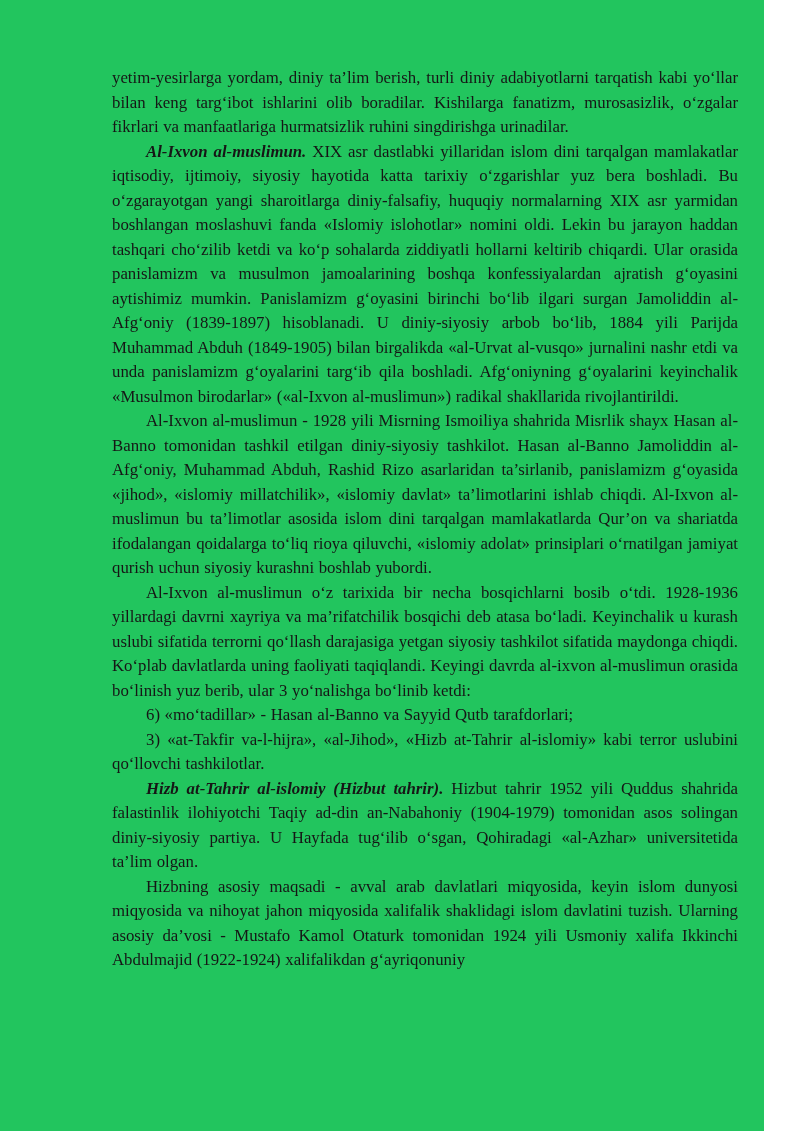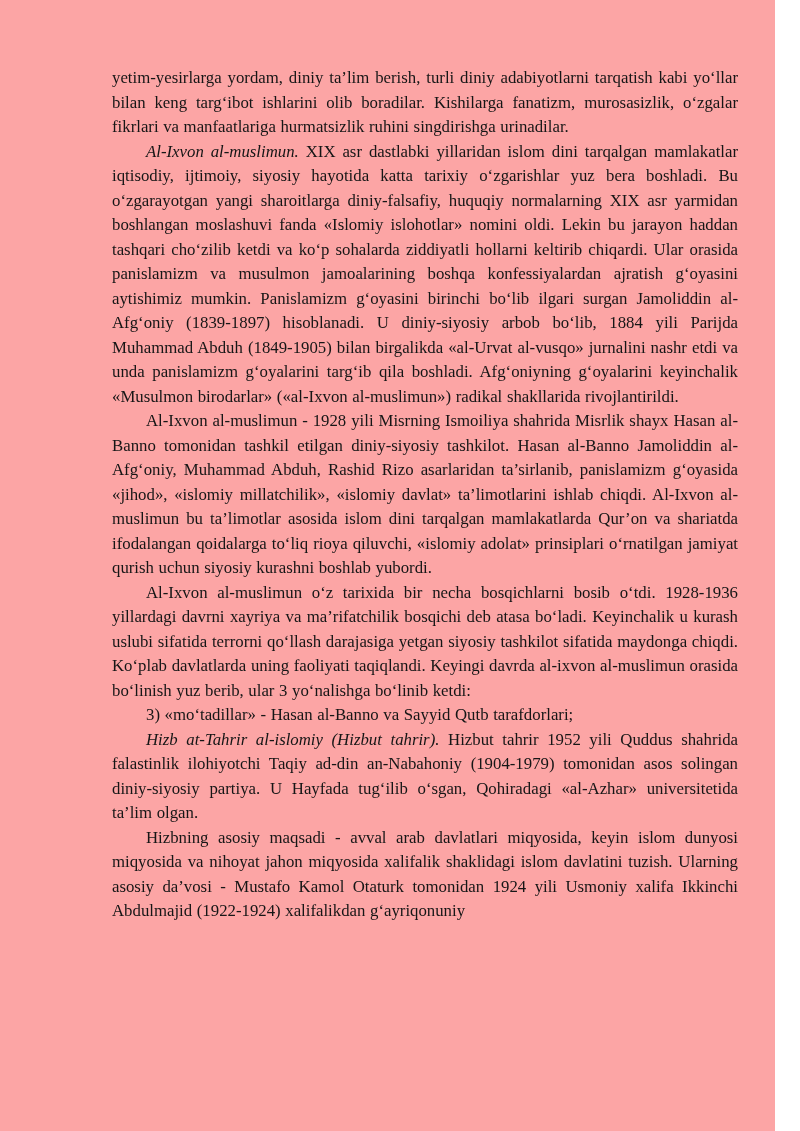--- a/index.html
+++ b/index.html
@@ -4,23 +4,22 @@
 <style>
   html, body {
     margin: 0;
     padding: 0;
     background: #ffffff;
   }
   .page {
     position: relative;
     width: 764px;
     height: 1131px;
-    background: #fca5a5;
+    background: #22c55e;
     overflow: hidden;
-    padding-left: 11px;
   }
   .text-column {
     position: absolute;
     left: 112px;
     top: 66px;
     width: 626px;
     font-family: "Liberation Serif", "DejaVu Serif", serif;
     font-size: 16.8px;
     line-height: 24.5px;
     color: #161616;
@@ -28,40 +27,41 @@
     word-spacing: 0.4px;
   }
   .para {
     margin: 0;
     padding: 0;
   }
   .indent {
     text-indent: 34px;
   }
   .lead {
-    font-weight: normal;
+    font-weight: bold;
     font-style: italic;
   }
 </style>
 </head>
 <body>
 
 <div class="page">
   <div class="text-column">
 
     <p class="para">yetim-yesirlarga yordam, diniy ta’lim berish, turli diniy adabiyotlarni tarqatish kabi yo‘llar bilan keng targ‘ibot ishlarini olib boradilar. Kishilarga fanatizm, murosasizlik, o‘zgalar fikrlari va manfaatlariga hurmatsizlik ruhini singdirishga urinadilar.</p>
 
     <p class="para indent"><span class="lead">Al-Ixvon al-muslimun.</span><span> XIX asr dastlabki yillaridan islom dini tarqalgan mamlakatlar iqtisodiy, ijtimoiy, siyosiy hayotida katta tarixiy o‘zgarishlar yuz bera boshladi. Bu o‘zgarayotgan yangi sharoitlarga diniy-falsafiy, huquqiy normalarning XIX asr yarmidan boshlangan moslashuvi fanda «Islomiy islohotlar» nomini oldi. Lekin bu jarayon haddan tashqari cho‘zilib ketdi va ko‘p sohalarda ziddiyatli hollarni keltirib chiqardi. Ular orasida panislamizm va musulmon jamoalarining boshqa konfessiyalardan ajratish g‘oyasini aytishimiz mumkin. Panislamizm g‘oyasini birinchi bo‘lib ilgari surgan Jamoliddin al-Afg‘oniy (1839-1897) hisoblanadi. U diniy-siyosiy arbob bo‘lib, 1884 yili Parijda Muhammad Abduh (1849-1905) bilan birgalikda «al-Urvat al-vusqo» jurnalini nashr etdi va unda panislamizm g‘oyalarini targ‘ib qila boshladi. Afg‘oniyning g‘oyalarini keyinchalik «Musulmon birodarlar» («al-Ixvon al-muslimun») radikal shakllarida rivojlantirildi.</span></p>
 
     <p class="para indent">Al-Ixvon al-muslimun - 1928 yili Misrning Ismoiliya shahrida Misrlik shayx Hasan al-Banno tomonidan tashkil etilgan diniy-siyosiy tashkilot. Hasan al-Banno Jamoliddin al-Afg‘oniy, Muhammad Abduh, Rashid Rizo asarlaridan ta’sirlanib, panislamizm g‘oyasida «jihod», «islomiy millatchilik», «islomiy davlat» ta’limotlarini ishlab chiqdi. Al-Ixvon al-muslimun bu ta’limotlar asosida islom dini tarqalgan mamlakatlarda Qur’on va shariatda ifodalangan qoidalarga to‘liq rioya qiluvchi, «islomiy adolat» prinsiplari o‘rnatilgan jamiyat qurish uchun siyosiy kurashni boshlab yubordi.</p>
 
     <p class="para indent">Al-Ixvon al-muslimun o‘z tarixida bir necha bosqichlarni bosib o‘tdi. 1928-1936 yillardagi davrni xayriya va ma’rifatchilik bosqichi deb atasa bo‘ladi. Keyinchalik u kurash uslubi sifatida terrorni qo‘llash darajasiga yetgan siyosiy tashkilot sifatida maydonga chiqdi. Ko‘plab davlatlarda uning faoliyati taqiqlandi. Keyingi davrda al-ixvon al-muslimun orasida bo‘linish yuz berib, ular 3 yo‘nalishga bo‘linib ketdi:</p>
 
-    <p class="para indent">3) «mo‘tadillar» - Hasan al-Banno va Sayyid Qutb tarafdorlari;</p>
+    <p class="para indent">6) «mo‘tadillar» - Hasan al-Banno va Sayyid Qutb tarafdorlari;</p>
 
 
+    <p class="para indent">3) «at-Takfir va-l-hijra», «al-Jihod», «Hizb at-Tahrir al-islomiy» kabi terror uslubini qo‘llovchi tashkilotlar.</p>
 
     <p class="para indent"><span class="lead">Hizb at-Tahrir al-islomiy (Hizbut tahrir).</span><span> Hizbut tahrir 1952 yili Quddus shahrida falastinlik ilohiyotchi Taqiy ad-din an-Nabahoniy (1904-1979) tomonidan asos solingan diniy-siyosiy partiya. U Hayfada tug‘ilib o‘sgan, Qohiradagi «al-Azhar» universitetida ta’lim olgan.</span></p>
 
     <p class="para indent">Hizbning asosiy maqsadi - avval arab davlatlari miqyosida, keyin islom dunyosi miqyosida va nihoyat jahon miqyosida xalifalik shaklidagi islom davlatini tuzish. Ularning asosiy da’vosi - Mustafo Kamol Otaturk tomonidan 1924 yili Usmoniy xalifa Ikkinchi Abdulmajid (1922-1924) xalifalikdan g‘ayriqonuniy</p>
 
   </div>
 </div>
 
 </body></html>

